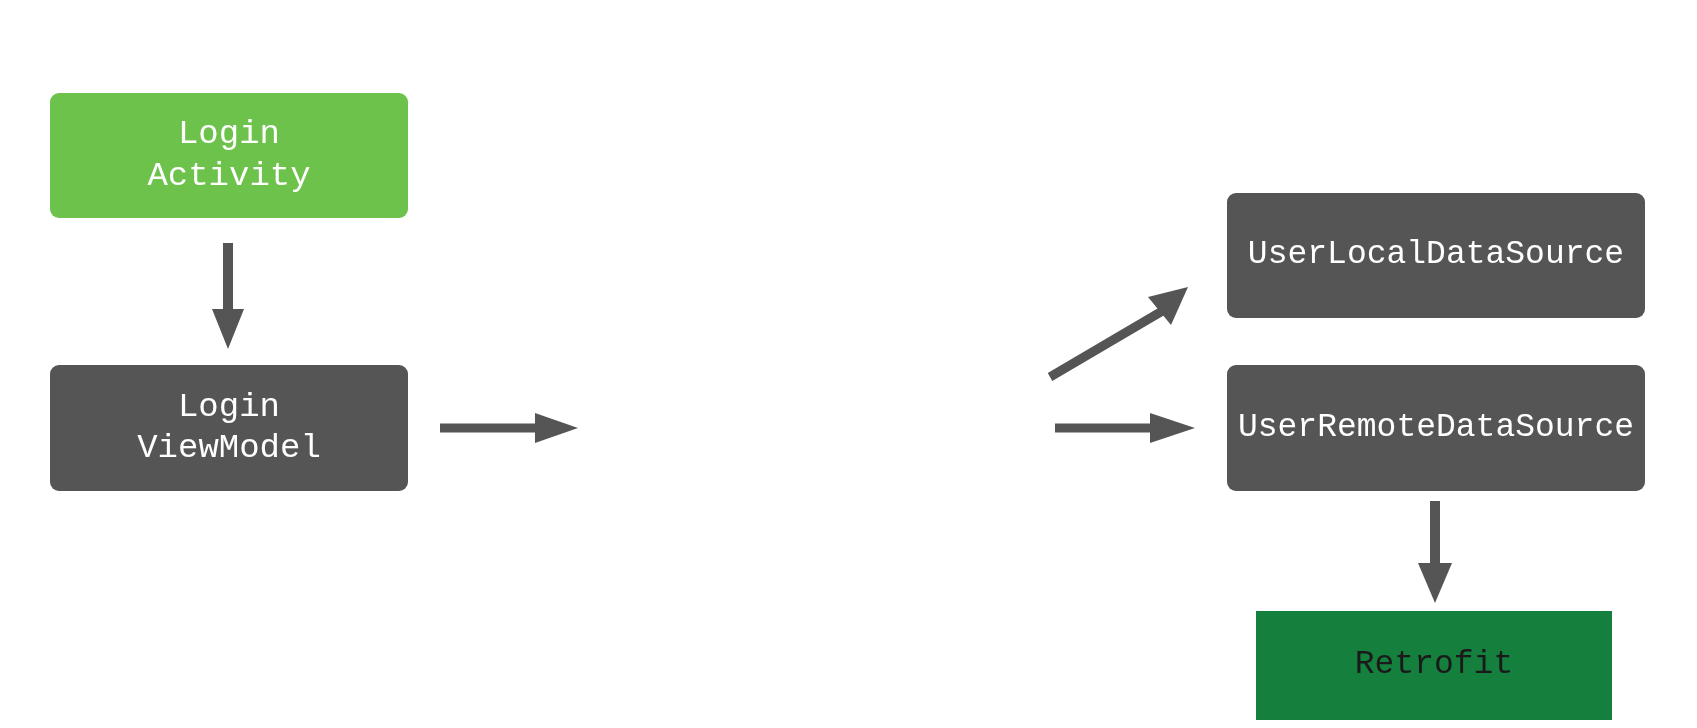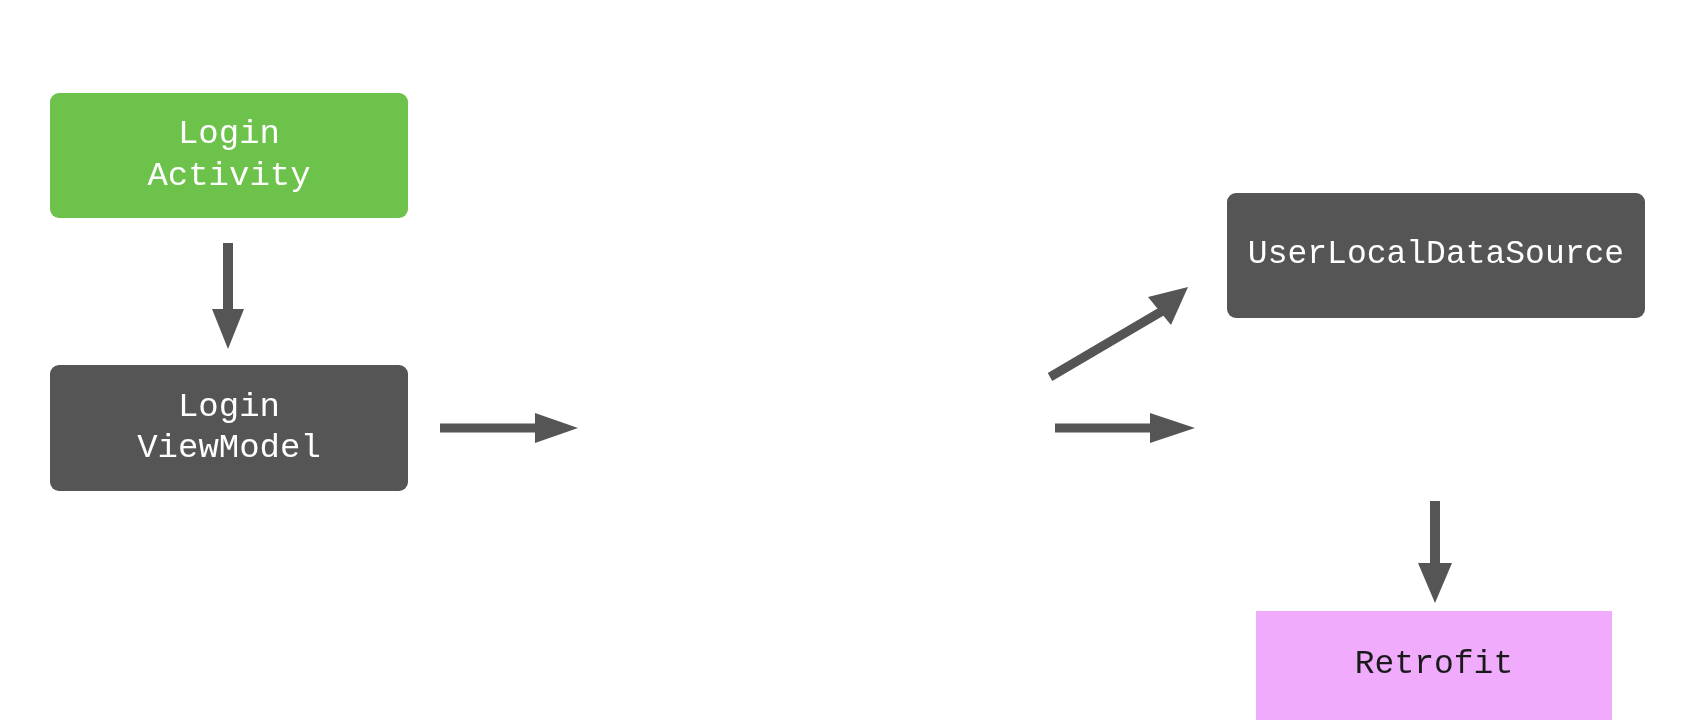--- a/index.html
+++ b/index.html
@@ -32,21 +32,21 @@
     background: #555555;
     color: #ffffff;
     border-radius: 9px;
   }
   .node-green {
     background: #6cc24a;
     color: #ffffff;
     border-radius: 9px;
   }
   .node-light {
-    background: #f0abfc;
+    background: #15803d;
     color: #1a1a1a;
     border-radius: 0;
   }
   
   #node-login-activity      { left: 50px;   top: 50px;  width: 358px; height: 125px; font-size: 34px; }
   #node-login-viewmodel     { left: 50px;   top: 322px; width: 358px; height: 126px; font-size: 34px; }
   #node-user-repository     { left: 613px;  top: 322px; width: 420px; height: 126px; font-size: 34px; }
   #node-user-local-ds       { left: 1227px; top: 150px; width: 418px; height: 125px; font-size: 33px; }
   #node-user-remote-ds      { left: 1227px; top: 322px; width: 418px; height: 126px; font-size: 33px; }
   #node-retrofit            { left: 1256px; top: 568px; width: 356px; height: 109px; font-size: 33px; }
@@ -72,20 +72,21 @@
 
   <div class="node node-green" id="node-login-activity">Login
 Activity</div>
 
   <div class="node node-dark" id="node-login-viewmodel">Login
 ViewModel</div>
 
 
   <div class="node node-dark" id="node-user-local-ds">UserLocalDataSource</div>
 
+  <div class="node node-dark" id="node-user-remote-ds">UserRemoteDataSource</div>
 
   <div class="node node-light" id="node-retrofit">Retrofit</div>
 
   <svg class="arrow-svg" id="arrow-activity-to-viewmodel" viewBox="0 0 64 122">
     <line class="arrow-stroke" x1="32" y1="10" x2="32" y2="78" stroke-width="10"></line>
     <polygon class="arrow-head" points="16,76 48,76 32,116"></polygon>
   </svg>
 
   <svg class="arrow-svg" id="arrow-viewmodel-to-repo" viewBox="0 0 160 40">
     <line class="arrow-stroke" x1="10" y1="20" x2="108" y2="20" stroke-width="9"></line>

